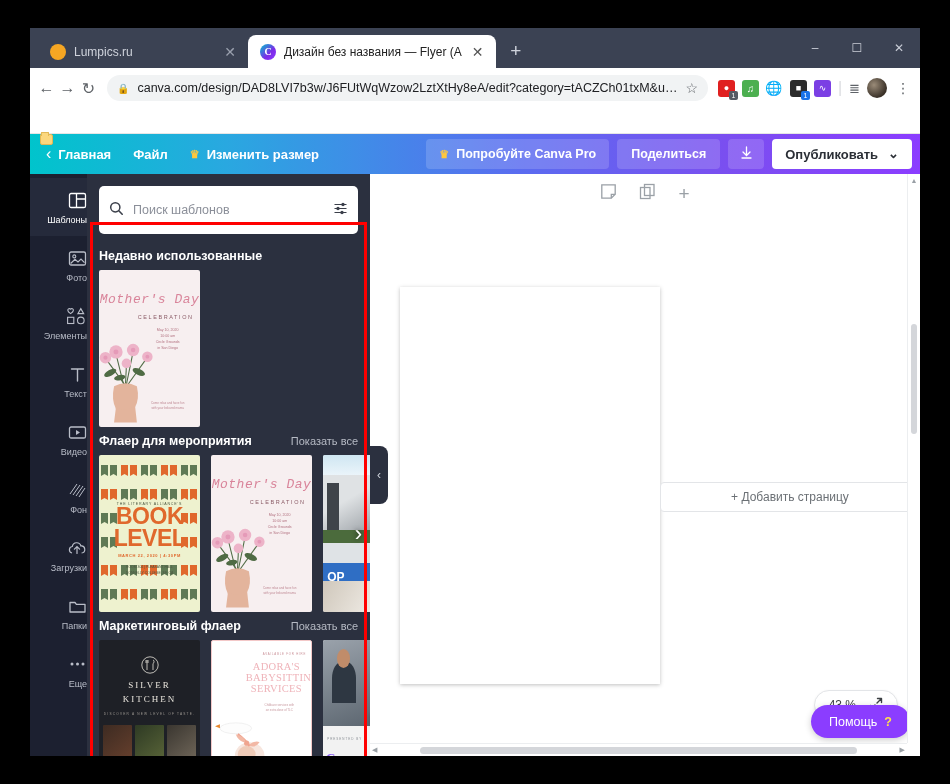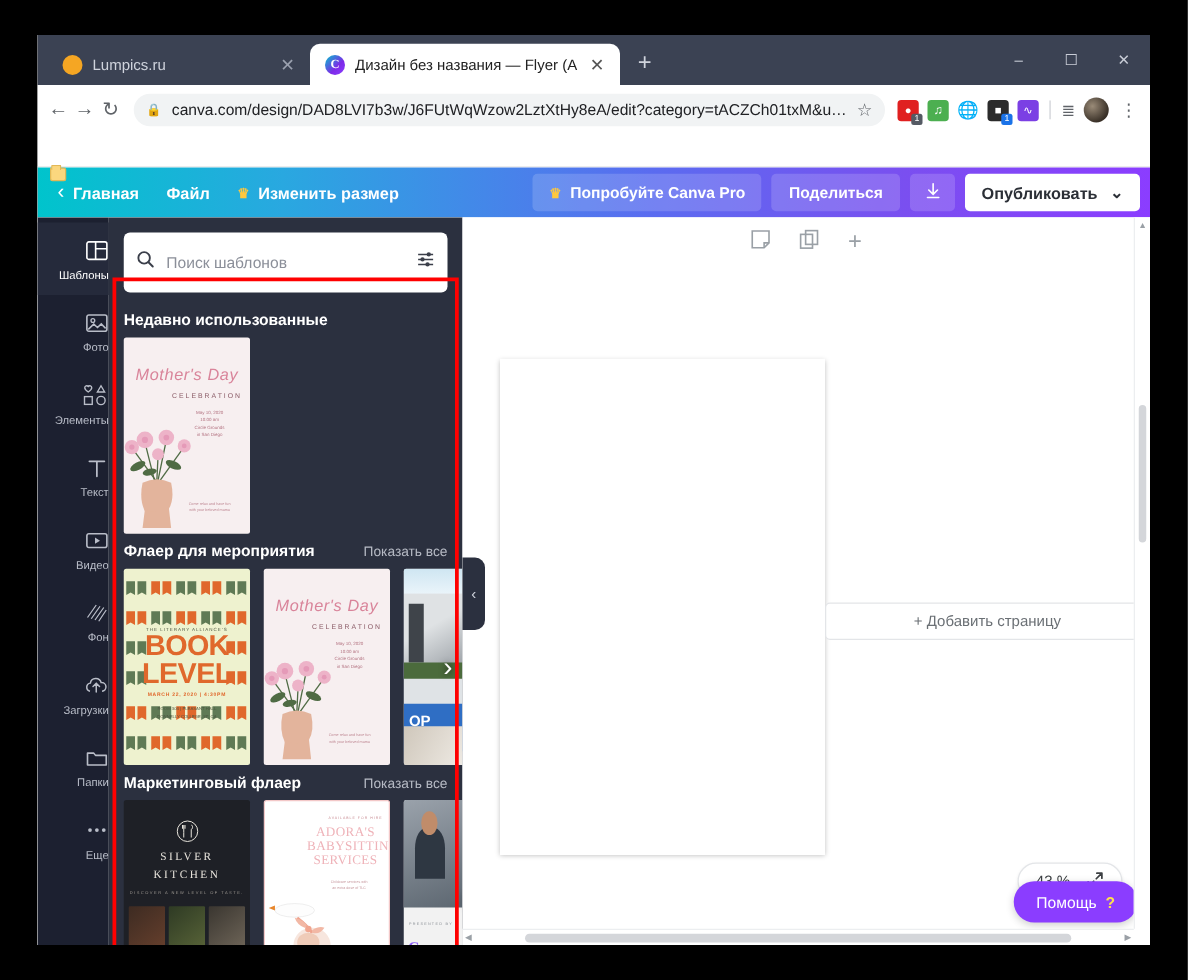--- a/index.html
+++ b/index.html
@@ -169,21 +169,21 @@
   .thumb.clip { flex: 0 0 52px; width: 52px; }
   .row-arrow {
     position: absolute; right: -4px; top: 50%; transform: translateY(-50%);
     color: #fff; font-size: 22px; text-shadow: 0 0 5px rgba(0,0,0,.75);
     line-height: 1;
   }
   
   .t-mothers { background: #f7eff0; position: relative; }
   .t-mothers .script {
     position: absolute; left: 0; right: 0; top: 14%; text-align: center;
-    font-family: Liberation Sans, sans-serif; font-style: italic;
+    font-family: Liberation Mono, monospace; font-style: italic;
     color: #d9849a; font-size: 13px; letter-spacing: .5px;
   }
   .t-mothers .celeb {
     position: absolute; left: 38%; right: 6%; top: 28%; text-align: center;
     color: #8a5b66; font-size: 5.5px; letter-spacing: 1.6px;
   }
   .t-mothers .det {
     position: absolute; left: 42%; right: 6%; top: 36%; text-align: center;
     color: #b2707f; font-size: 3.6px; line-height: 1.7;
   }

